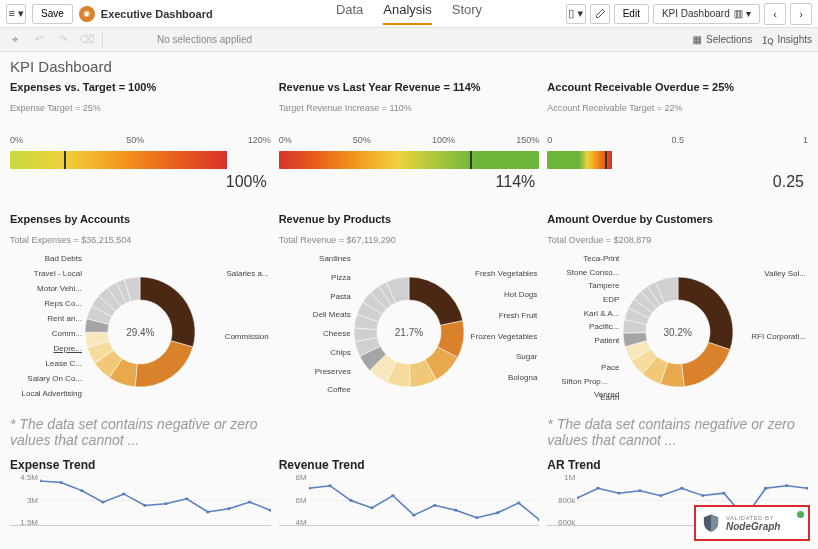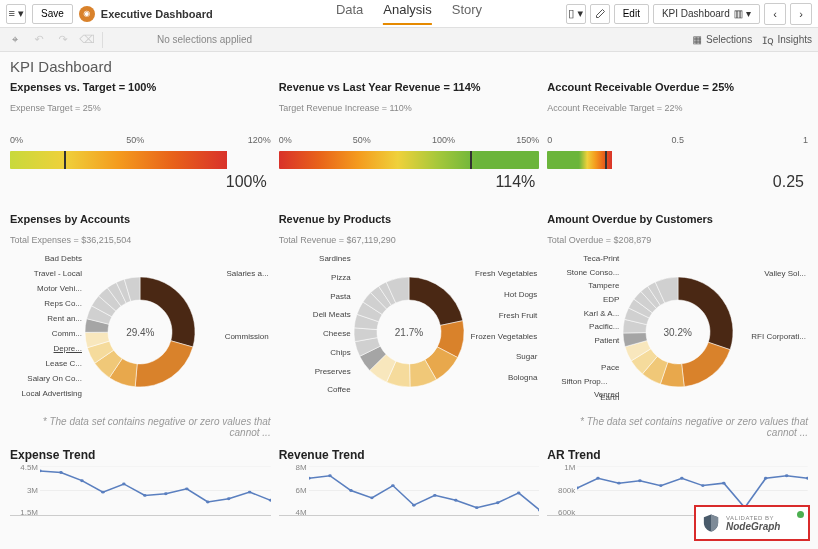--- a/index.html
+++ b/index.html
@@ -39,21 +39,21 @@
   .seg { height: 100%; }
   .pointer { position: absolute; top: -4px; width: 2px; height: 26px; background: #333; }
   .big-num { text-align: right; font-size: 16px; color: #333; margin-top: 4px; padding-right: 4px; }
 
   
   .donut-cell { padding: 2px 0; }
   .donut-wrap { position: relative; height: 165px; margin-top: 4px; }
   .donut { position: absolute; left: 50%; top: 50%; transform: translate(-50%,-50%); }
   .donut-center { position: absolute; left: 50%; top: 50%; transform: translate(-50%,-50%); font-size: 10px; color: #555; text-align: center; }
   .lbl { position: absolute; font-size: 8px; color: #444; white-space: nowrap; }
-  .note { font-size: 10px; font-style: italic; color: #999; margin-top: 2px; text-align: right; }
+  .note { font-size: 14px; font-style: italic; color: #999; margin-top: 2px; }
 
   
   .trend-cell { padding: 2px 0; }
   .trend-title { font-size: 12px; font-weight: 700; color: #222; margin-top: 4px; }
   .trend { position: relative; height: 50px; border-bottom: 1px solid #ccc; margin-top: 4px; }
   .trend-y { position: absolute; left: 0; font-size: 8px; color: #888; width: 28px; text-align: right; }
   .trend svg { position: absolute; left: 30px; right: 0; top: 0; bottom: 0; width: calc(100% - 30px); height: 100%; }
 
   
   .nodegraph { position: absolute; right: 8px; bottom: 8px; width: 116px; height: 36px; border: 2px solid #d92b2b; background: #fff; display: flex; align-items: center; gap: 6px; padding: 2px 6px; }

